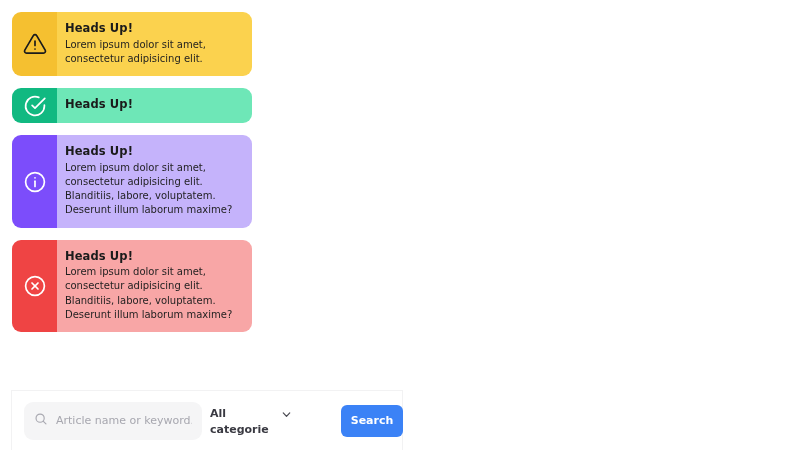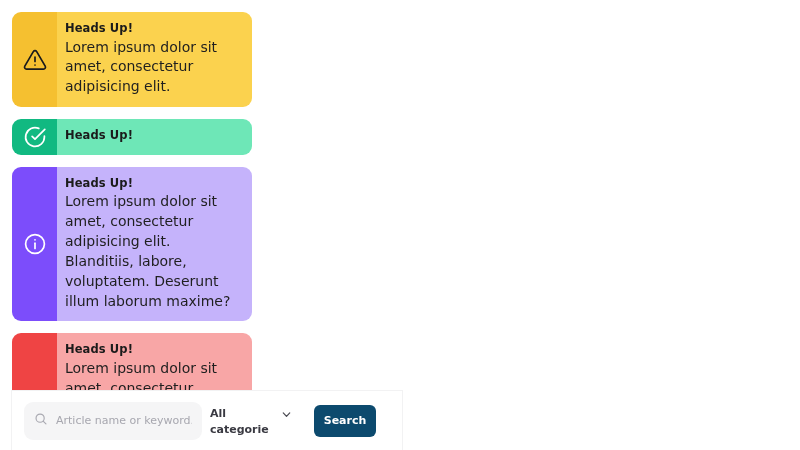--- a/index.html
+++ b/index.html
@@ -53,21 +53,21 @@
   .alert-title {
     font-size: 11.5px;
     font-weight: bold;
     color: #1b1b1b;
     line-height: 1.35;
     margin-bottom: 1px;
     letter-spacing: 0.1px;
   }
 
   .alert-text {
-    font-size: 14px;
+    font-size: 10px;
     color: #1f1f1f;
     line-height: 1.42;
   }
 
   .alert-icon { display: block; }
 
   
   .alert.warning .alert-stripe { background: #f5c030; }
   .alert.warning .alert-body   { background: #fbd24e; }
 
@@ -131,29 +131,29 @@
     font-size: 11px;
     font-weight: bold;
     color: #3a3a42;
     line-height: 1.45;
     width: 58px;
   }
 
   .search-button {
     flex: 0 0 62px;
     height: 32px;
-    background: #0c4a6e;
+    background: #3b82f6;
     color: #ffffff;
     border: none;
     border-radius: 6px;
     font-family: "DejaVu Sans", "Liberation Sans", sans-serif;
     font-size: 11px;
     font-weight: bold;
     cursor: pointer;
-    margin-left: 8px;
+    margin-left: 35px;
   }
 </style>
 </head>
 <body>
 
 <div class="page">
 
   <div class="alerts">
 
     <div class="alert warning">

